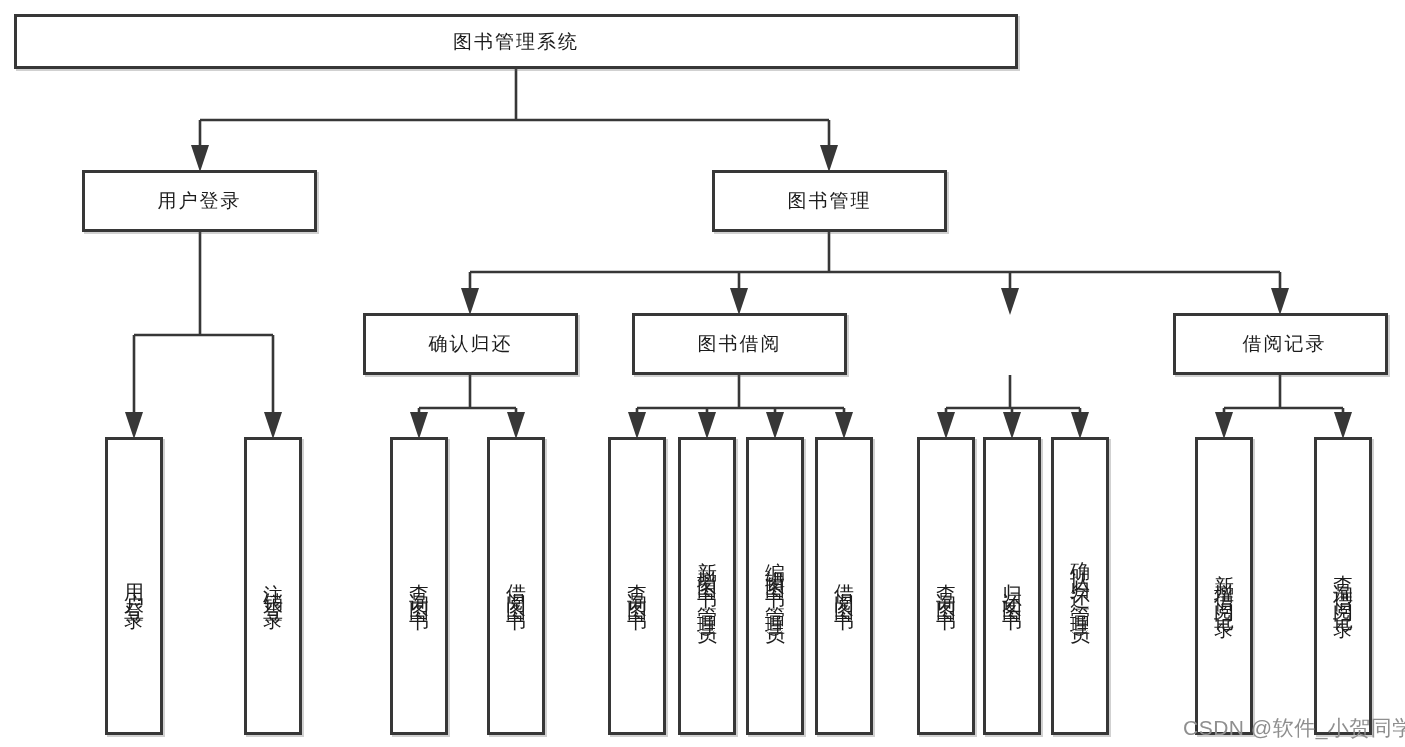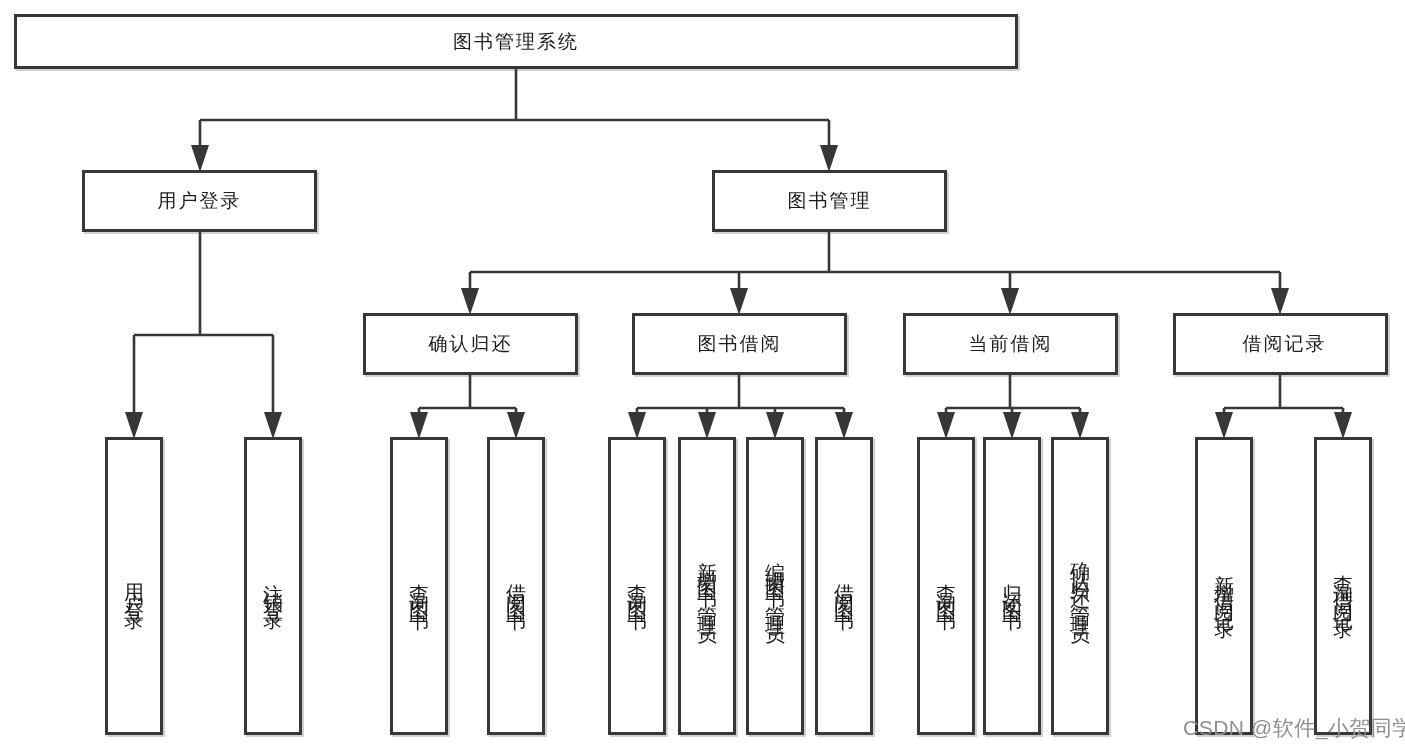--- a/index.html
+++ b/index.html
@@ -118,23 +118,20 @@
   <div class="box" style="left:712px; top:170px; width:235px; height:62px;justify-content:center;">
     <span class="hlabel">图书管理</span>
   </div>
 
   <div class="box" style="left:363px; top:313px; width:215px; height:62px;">
     <span class="hlabel">确认归还</span>
   </div>
   <div class="box" style="left:632px; top:313px; width:215px; height:62px;">
     <span class="hlabel">图书借阅</span>
   </div>
-  <div class="box" style="left:903px; top:313px; width:215px; height:62px;">
-    <span class="hlabel">当前借阅</span>
-  </div>
   <div class="box" style="left:1173px; top:313px; width:215px; height:62px;padding-left:8px;">
     <span class="hlabel">借阅记录</span>
   </div>
 
   <div class="box leaf" style="left:105px;">
     <span class="vlabel">用户登录</span>
   </div>
   <div class="box leaf" style="left:244px;">
     <span class="vlabel">注销登录</span>
   </div>

